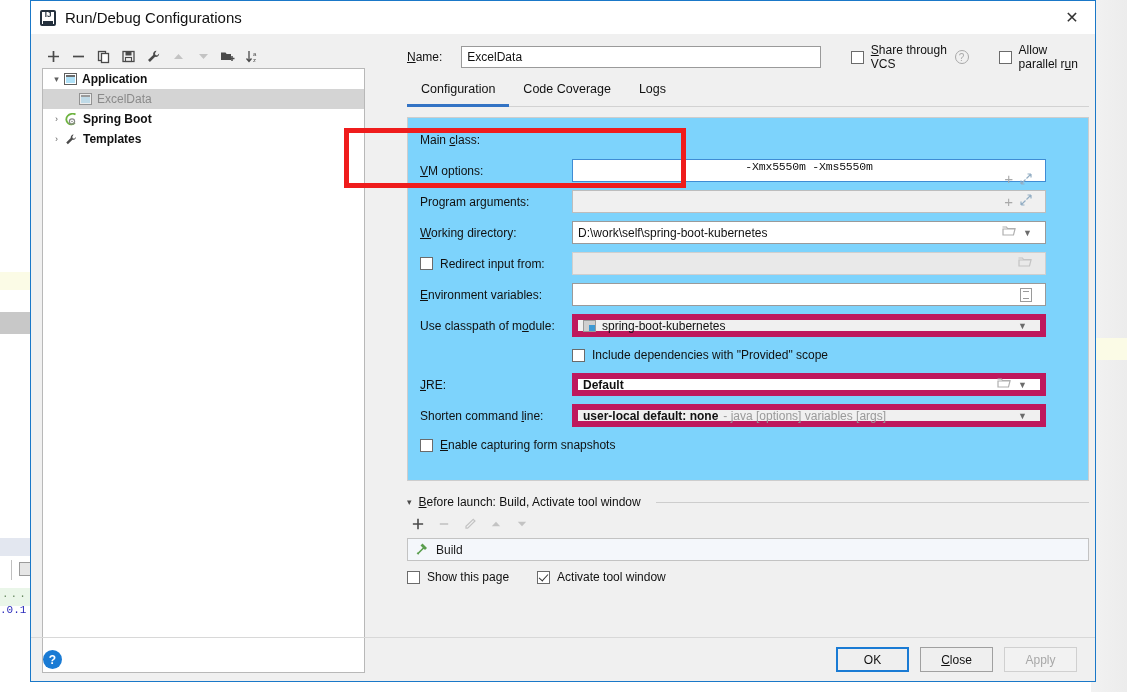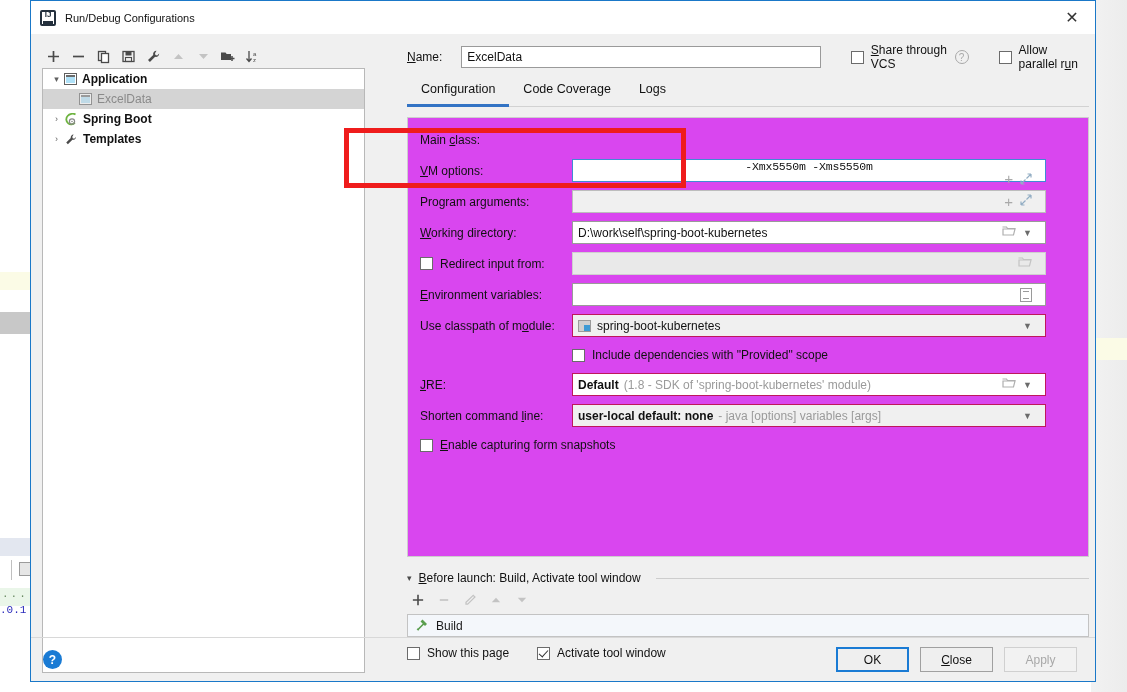--- a/index.html
+++ b/index.html
@@ -55,21 +55,21 @@
   }
   .title-icon::before {
     content: ""; position: absolute; left: 1px; right: 1px; bottom: 0px;
     height: 3px; background: #24303d;
   }
   .title-icon-text {
     position: absolute; left: 0; right: 0; top: -2px;
     font-size: 8px; font-weight: bold; text-align: center;
     color: #24303d; font-family: Liberation Sans, sans-serif;
   }
-  .title-text { font-size: 11px; color: #111; }
+  .title-text { font-size: 15px; color: #111; }
   .title-close {
     margin-left: auto; width: 46px; height: 33px;
     display: flex; align-items: center; justify-content: center;
     font-size: 16px; color: #333; cursor: default;
   }
 
   .dialog-body { flex: 1 1 auto; position: relative; }
 
   
   .tree-toolbar {
@@ -153,22 +153,22 @@
   .tab {
     padding: 2px 14px 6px 14px; font-size: 12.5px; color: #111;
     position: relative;
   }
   .tab.active::after {
     content: ""; position: absolute; left: 0; right: 0; bottom: -1px;
     height: 3px; background: #3373c4;
   }
 
   .panel {
-    border: 1px solid #cdcdcd; background: #d946ef;
-    margin-top: 10px; height: 440px; padding: 10px 12px 10px 12px;
+    border: 1px solid #cdcdcd; background: #7dd3fc;
+    margin-top: 10px; height: 364px; padding: 10px 12px 10px 12px;
     position: relative;
   }
 
   .frow { display: flex; align-items: center; height: 23px; margin-bottom: 8px; }
   .frow .flabel { width: 152px; font-size: 12px; color: #111; flex: 0 0 auto; }
   .fctl { flex: 1 1 auto; display: flex; align-items: center; }
 
   .textfield {
     flex: 1 1 auto; height: 23px; border: 1px solid #9a9a9a; background: #fff;
     display: flex; align-items: center; padding: 0 5px; font-size: 12px; color: #111;
@@ -200,21 +200,21 @@
   .list-ic {
     width: 12px; height: 14px; border: 1px solid #9a9a9a; background: #fff;
     position: relative;
   }
   .list-ic::after {
     content: ""; position: absolute; left: 2px; right: 2px; top: 2px; bottom: 2px;
     border-top: 1px solid #9a9a9a; border-bottom: 1px solid #9a9a9a;
   }
 
   .combo {
-    flex: 1 1 auto; height: 23px; border: 1px solid #be185d; background: #f0f0f0;
+    flex: 1 1 auto; height: 23px; border: 6px solid #be185d; background: #f0f0f0;
     display: flex; align-items: center; padding: 0 5px; font-size: 12px; color: #111;
     min-width: 0;
   }
   .combo.white { background: #fff; }
   .icon-module {
     width: 13px; height: 12px; margin-right: 6px; flex: 0 0 auto; position: relative;
     background: #cfcfcf; border: 1px solid #9a9a9a;
   }
   .icon-module::after {
     content: ""; position: absolute; right: 0px; bottom: 0px;
@@ -517,21 +517,20 @@
         <div class="checkrow">
           <span class="cbox"></span>
           <span class="lbl">Include dependencies with "Provided" scope</span>
         </div>
 
         <div class="frow">
           <div class="flabel"><span class="u">J</span>RE:</div>
           <div class="fctl">
             <div class="combo white">
               <span class="bold-text">Default</span>
-              <span class="muted-text" style="margin-left:5px">(1.8 - SDK of 'spring-boot-kubernetes' module)</span>
               <span class="ftail" style="margin-left:auto">
                 <span class="folder-ic">
                   <svg width="14" height="12" viewBox="0 0 14 12">
                       <path d="M0.5 2h4l1 1.5h8" stroke="#b0b0b0" stroke-width="1.2" fill="none"></path>
                       <path d="M1 4h12l-1.5 6H1z" fill="none" stroke="#b0b0b0" stroke-width="1.2"></path>
                     </svg>
                 </span>
                 <span class="chev">▼</span>
               </span>
             </div>

